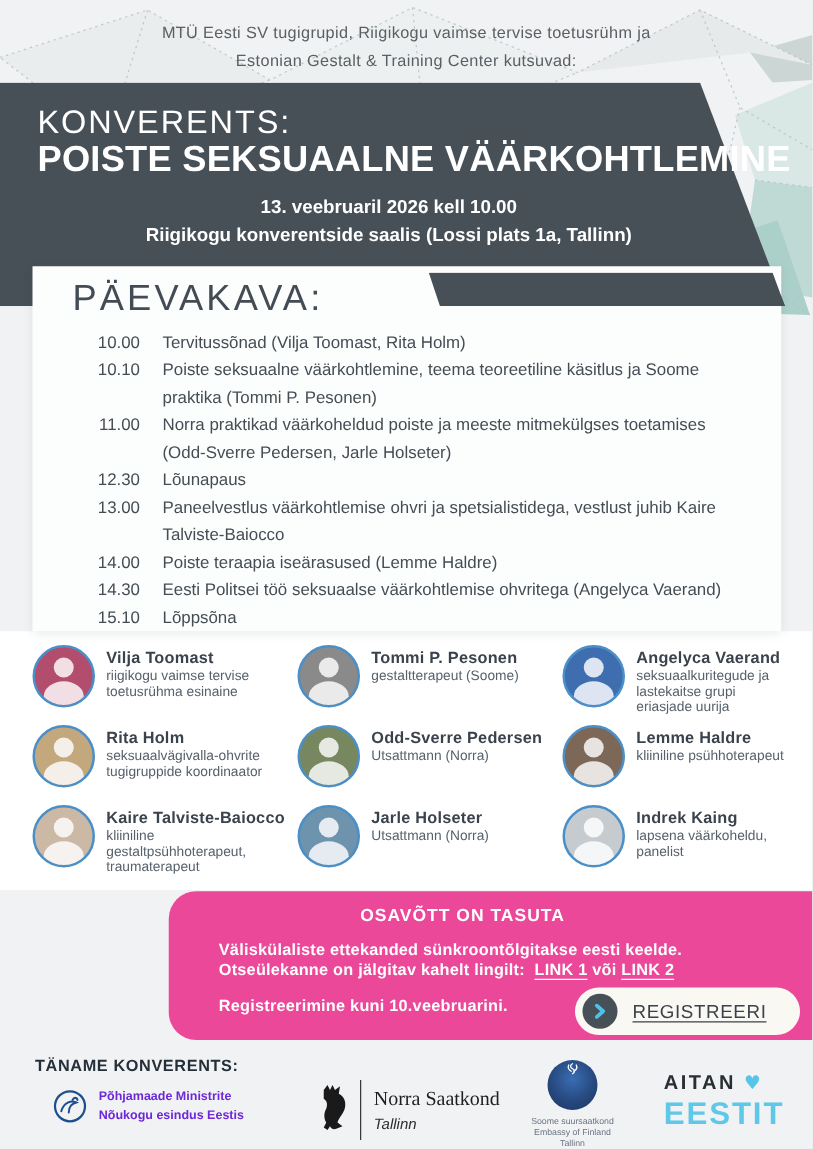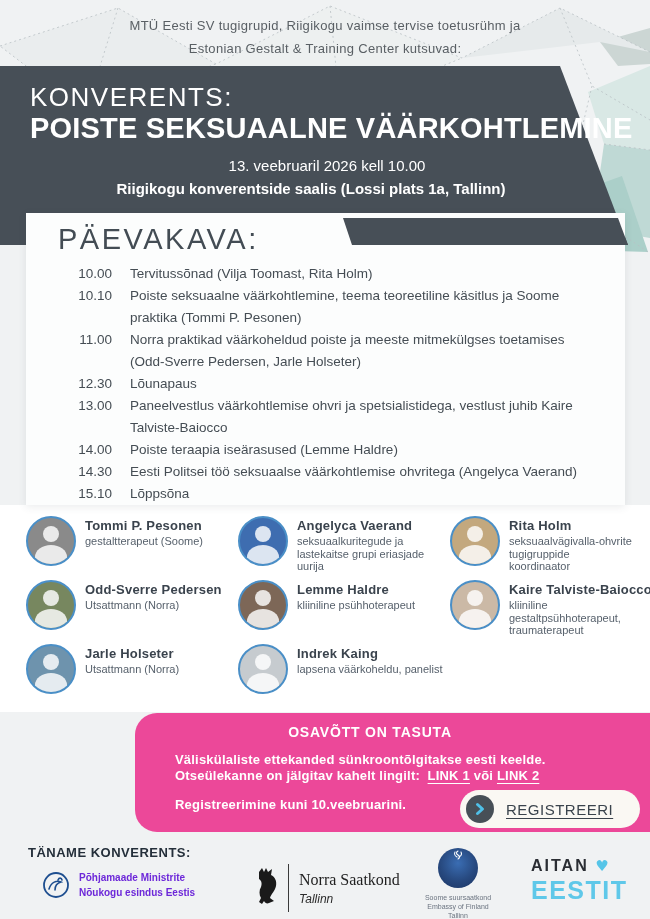--- a/index.html
+++ b/index.html
@@ -16,21 +16,21 @@
           line-height:23px;letter-spacing:.3px;z-index:2;}
 
   
   .banner{left:0;top:66px;width:650px;height:179px;background:#474f57;z-index:1;
           clip-path:polygon(0 0,560px 0,628px 179px,0 179px);}
   .banner-tail{left:340px;top:218px;width:292px;height:27px;background:#474f57;z-index:3;
           clip-path:polygon(3px 0,278px 0,288px 27px,12px 27px);}
   .kicker{left:30px;top:82px;color:#ffffff;font-size:26px;font-weight:500;letter-spacing:1.5px;z-index:2;}
   .main-title{left:30px;top:112px;width:580px;color:#ffffff;font-size:29px;font-weight:800;
           letter-spacing:.2px;white-space:nowrap;z-index:2;}
-  .when{left:16px;top:157px;width:622px;text-align:center;color:#ffffff;font-size:15px;font-weight:400;z-index:2;}
+  .when{left:0;top:157px;width:622px;text-align:center;color:#ffffff;font-size:15px;font-weight:700;z-index:2;}
   .where{left:0;top:180px;width:622px;text-align:center;color:#ffffff;font-size:15px;font-weight:700;z-index:2;}
 
   
   .white-band{left:0;top:505px;width:650px;height:207px;background:#ffffff;z-index:1;}
 
   
   .card{left:26px;top:213px;width:599px;height:292px;background:#fcfdfd;z-index:2;
         box-shadow:0 2px 8px rgba(60,70,80,.10);padding-left:32px;}
   .agenda-heading{position:absolute;left:32px;top:10px;font-size:29px;font-weight:500;
         color:#434c54;letter-spacing:2.5px;}
@@ -156,20 +156,27 @@
       </div>
       <div class="agenda-row">
         <div class="agenda-time">15.10</div>
         <div class="agenda-text">Lõppsõna</div>
       </div>
     </div>
   </div>
 
   <div class="abs speakers">
     <div class="speaker">
+      <div class="avatar" style="background: rgb(179, 77, 110);"></div>
+      <div>
+          <div class="sp-name">Vilja Toomast</div>
+           <div class="sp-role">riigikogu vaimse tervise toetusrühma esinaine</div>
+        </div>
+    </div>
+    <div class="speaker">
       <div class="avatar" style="background: rgb(138, 138, 138);"></div>
       <div>
           <div class="sp-name">Tommi P. Pesonen</div>
            <div class="sp-role">gestaltterapeut (Soome)</div>
         </div>
     </div>
     <div class="speaker">
       <div class="avatar" style="background: rgb(62, 109, 176);"></div>
       <div>
           <div class="sp-name">Angelyca Vaerand</div>

